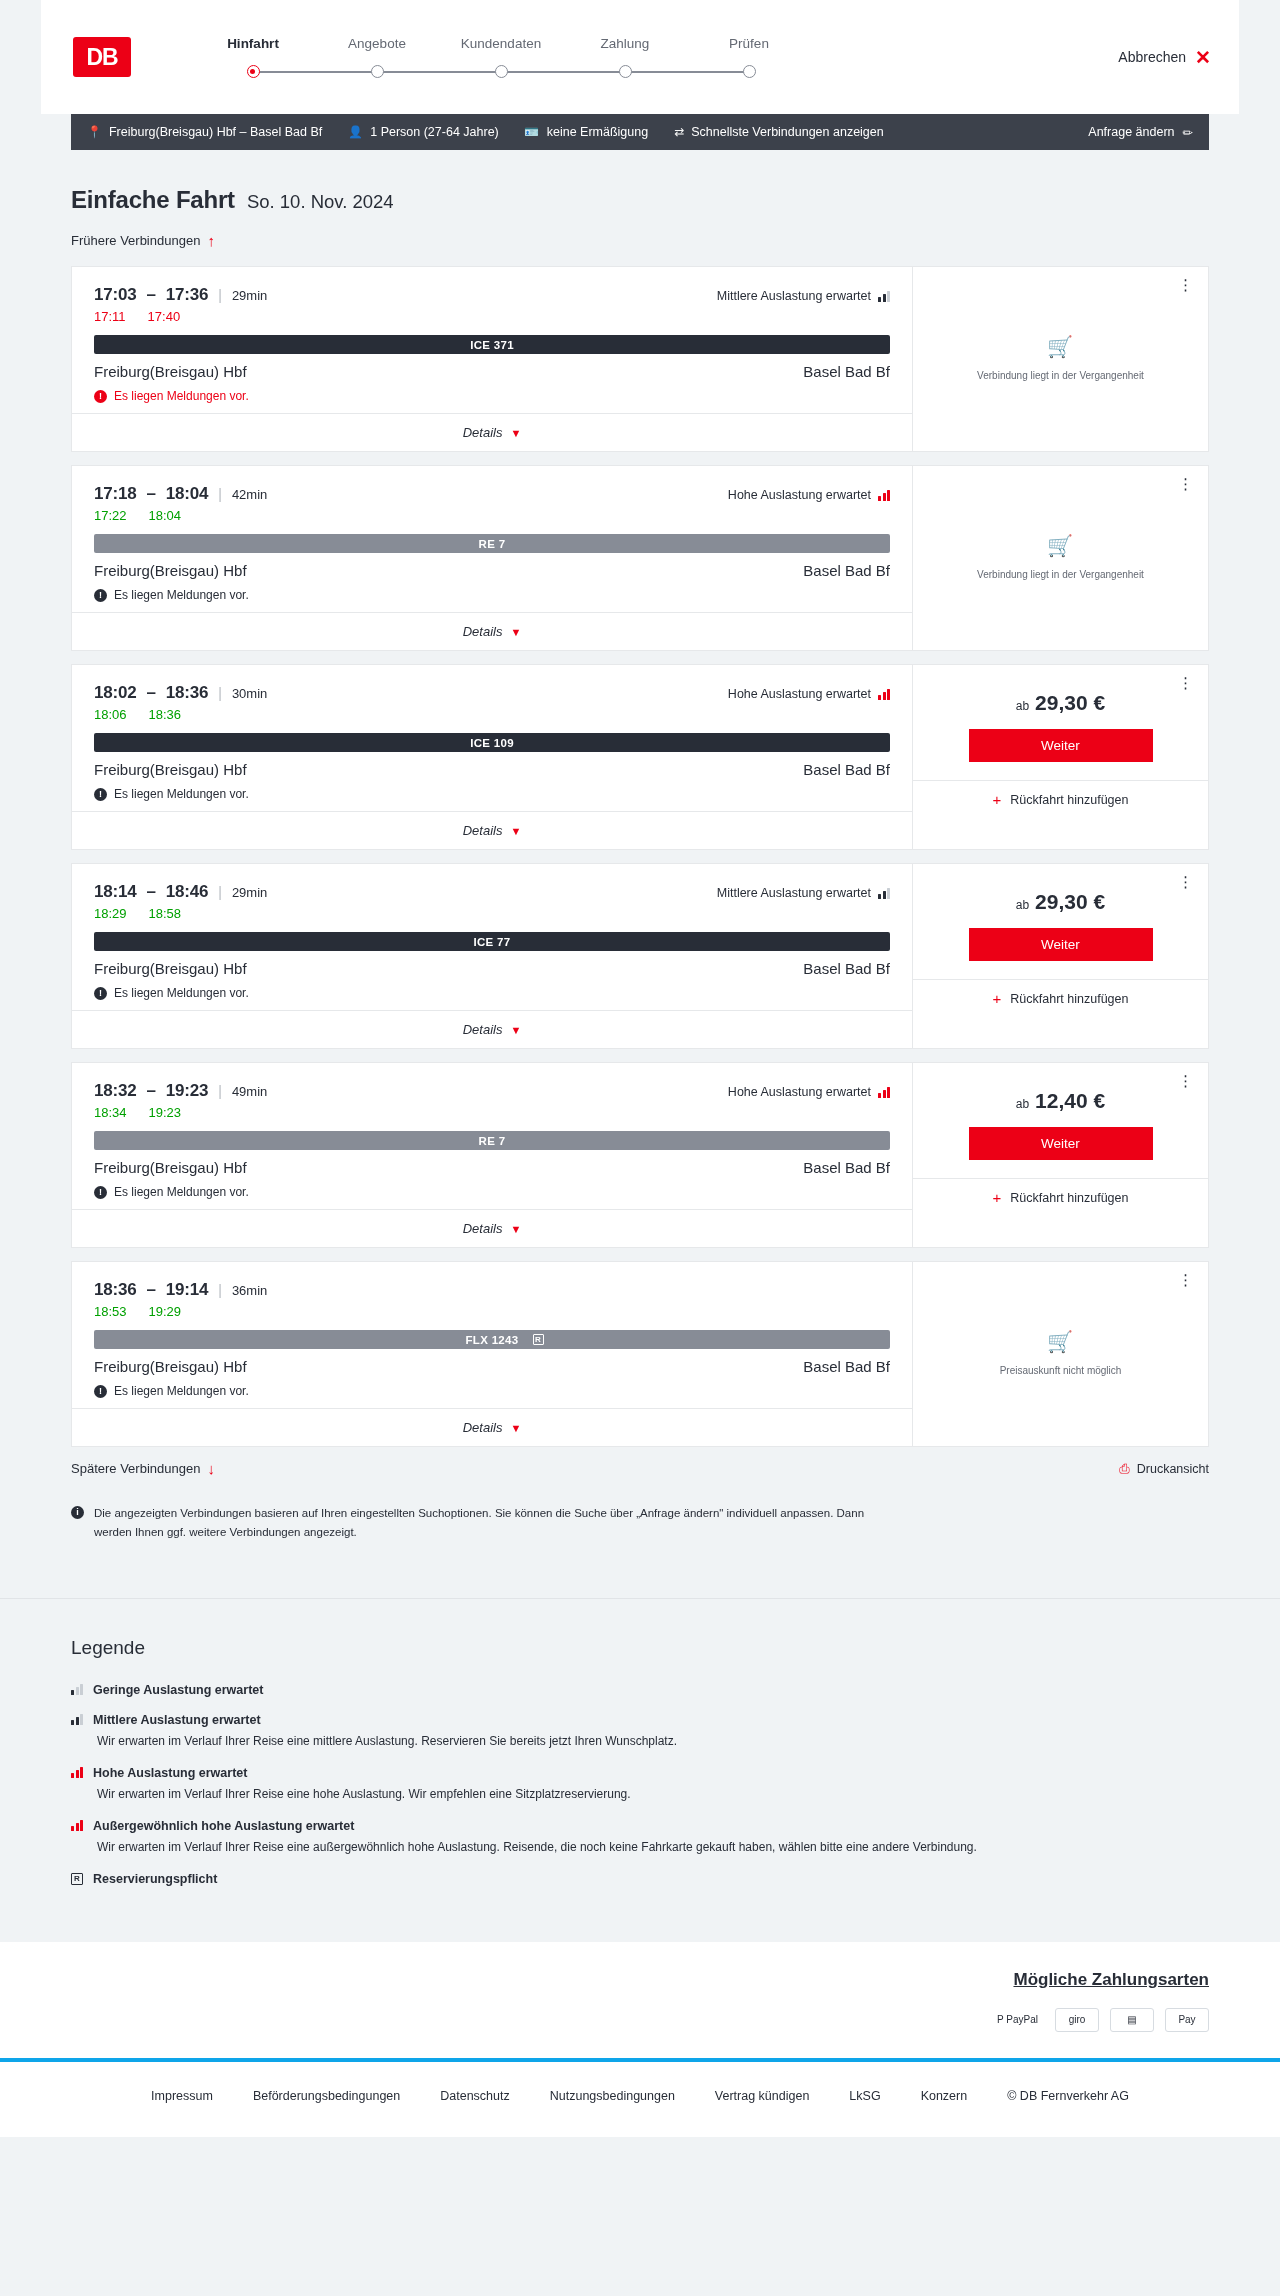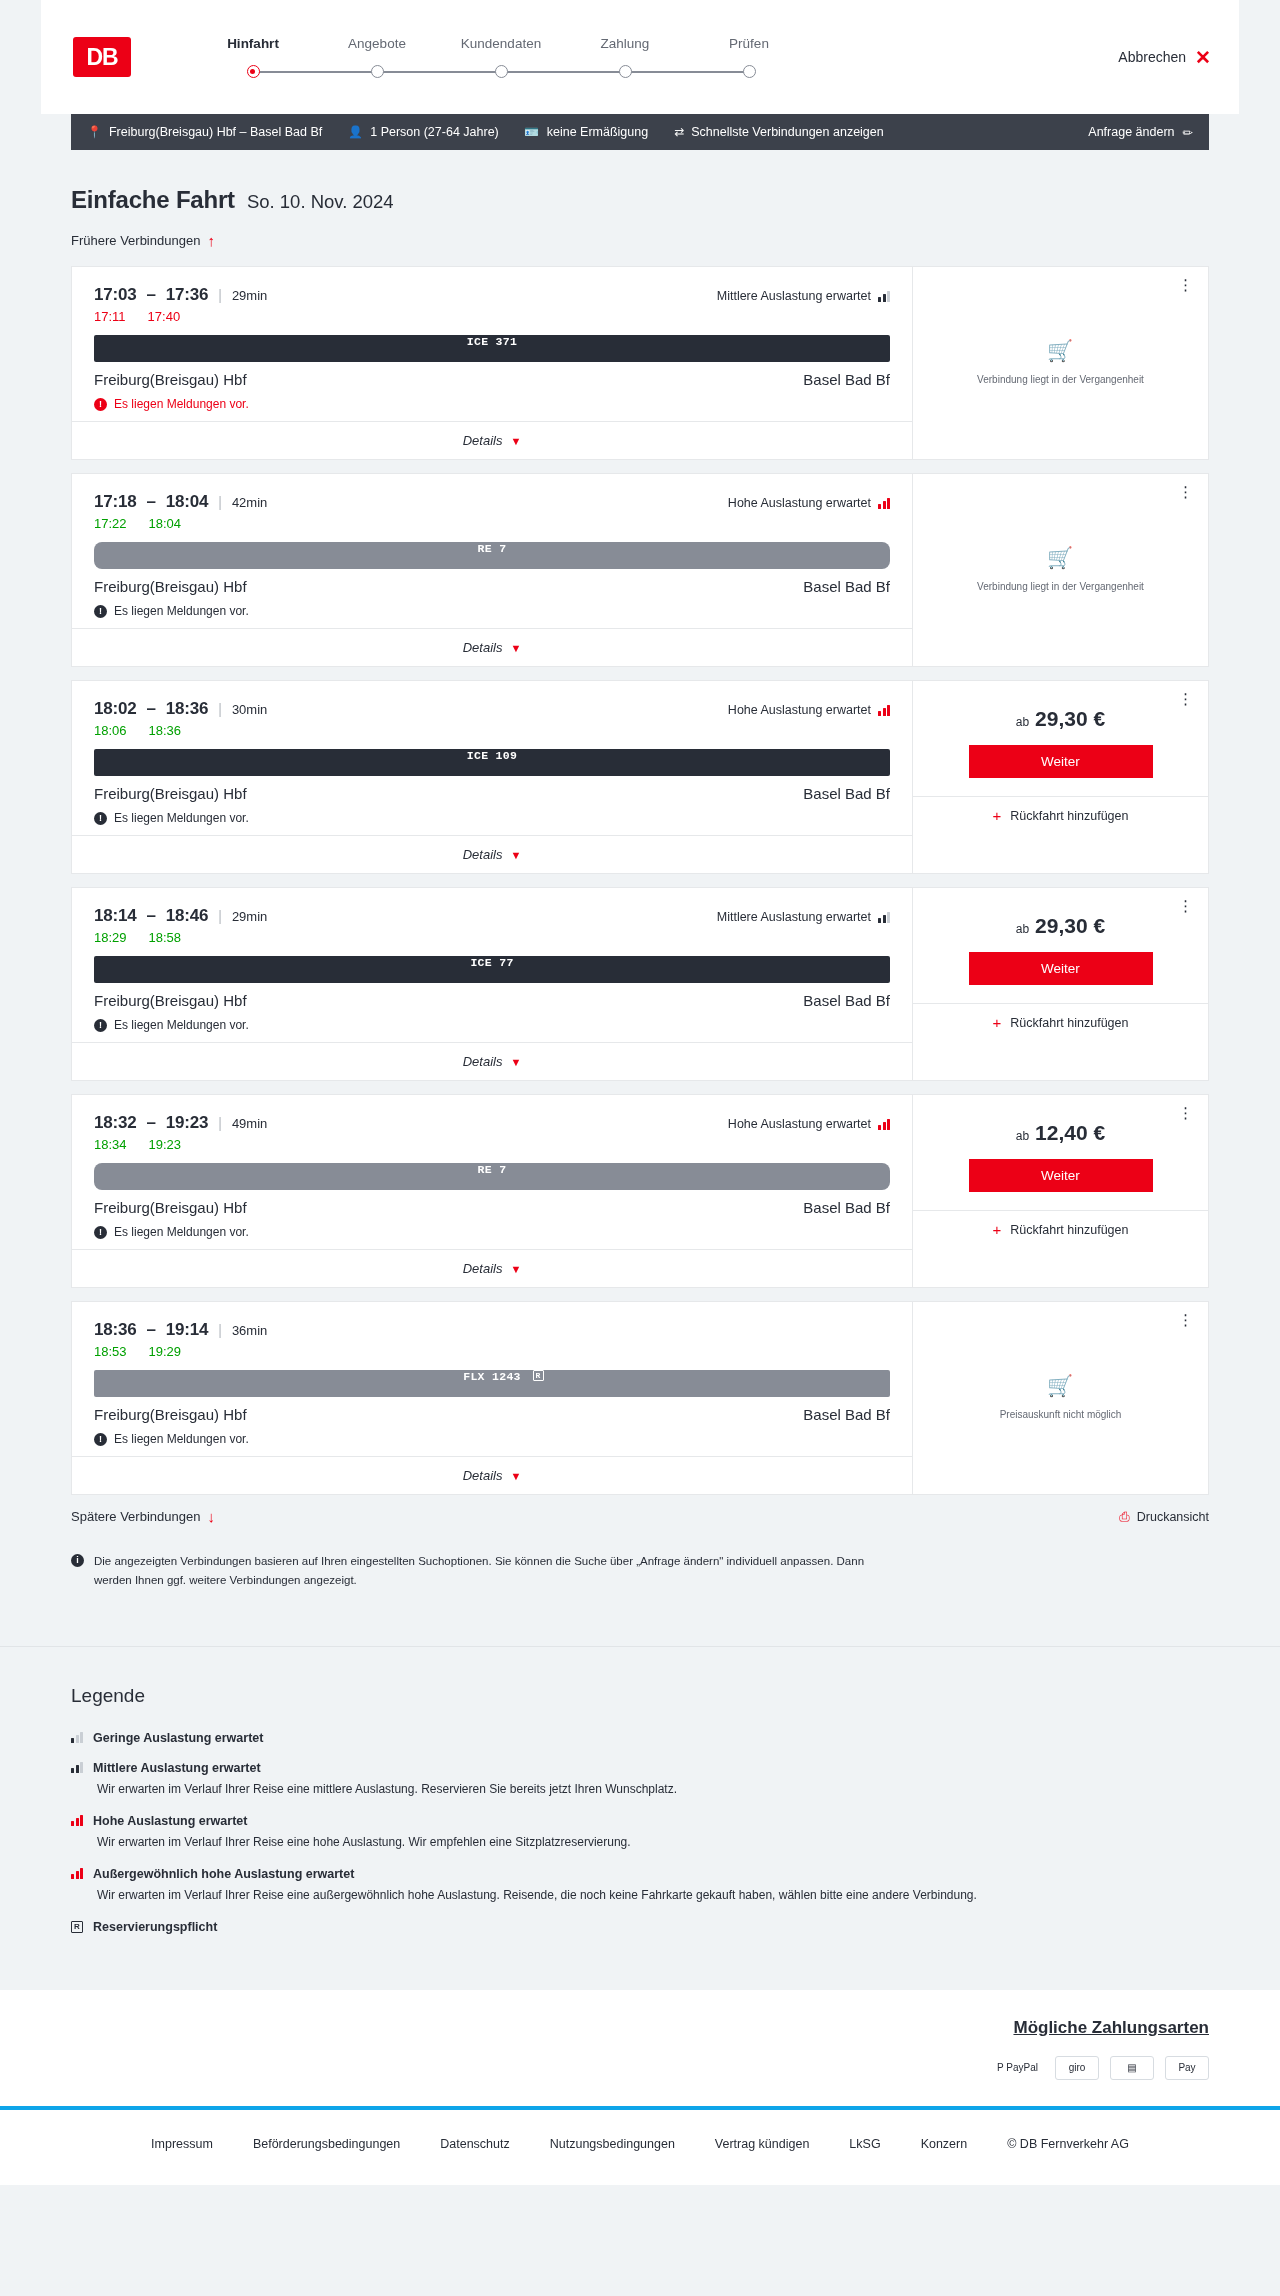--- a/index.html
+++ b/index.html
@@ -90,28 +90,27 @@
   .c-time { font-size: 17px; font-weight: bold; letter-spacing: -0.2px; }
   .c-sep { color: #b7bcc2; font-size: 14px; }
   .c-dur { font-size: 13px; color: #282d37; }
   .c-load { margin-left: auto; font-size: 12.5px; color: #282d37; display: flex; align-items: center; gap: 7px; }
   .load-bars { display: inline-flex; align-items: flex-end; gap: 1.5px; height: 11px; }
   .load-bars i { width: 3px; display: block; border-radius: .5px; }
   .lb1 { height: 5px; } .lb2 { height: 8px; } .lb3 { height: 11px; }
   .delay-row { display: flex; gap: 22px; margin-top: 4px; }
   .delay { font-size: 13px; color: #00a000; font-weight: normal; }
   .train-bar {
-    margin-top: 11px; height: 27px; border-radius: 2px;
-    display: flex; justify-content: center;
+    margin-top: 11px; height: 19px; border-radius: 2px;
+    display: flex; align-items: center; justify-content: center;
     font-size: 11.5px; color: #fff; font-weight: bold; letter-spacing: .3px;
     position: relative;
-    font-family: Liberation Mono, monospace;
   }
   .train-bar.ice { background: #282d37; }
-  .train-bar.re { background: #878c96; border-radius: 8px; }
+  .train-bar.re { background: #878c96; }
   .train-bar.flx { background: #878c96; }
   .res-badge {
     position: absolute; margin-left: 92px;
     width: 11px; height: 11px; border: 1px solid #fff; border-radius: 1px;
     font-size: 8px; display: flex; align-items: center; justify-content: center;
   }
   .stations { display: flex; justify-content: space-between; margin-top: 9px; font-size: 15px; }
   .messages { margin-top: 9px; display: flex; align-items: center; gap: 7px; font-size: 12px; }
   .messages.red { color: #ec0016; }
   .msg-ic {

